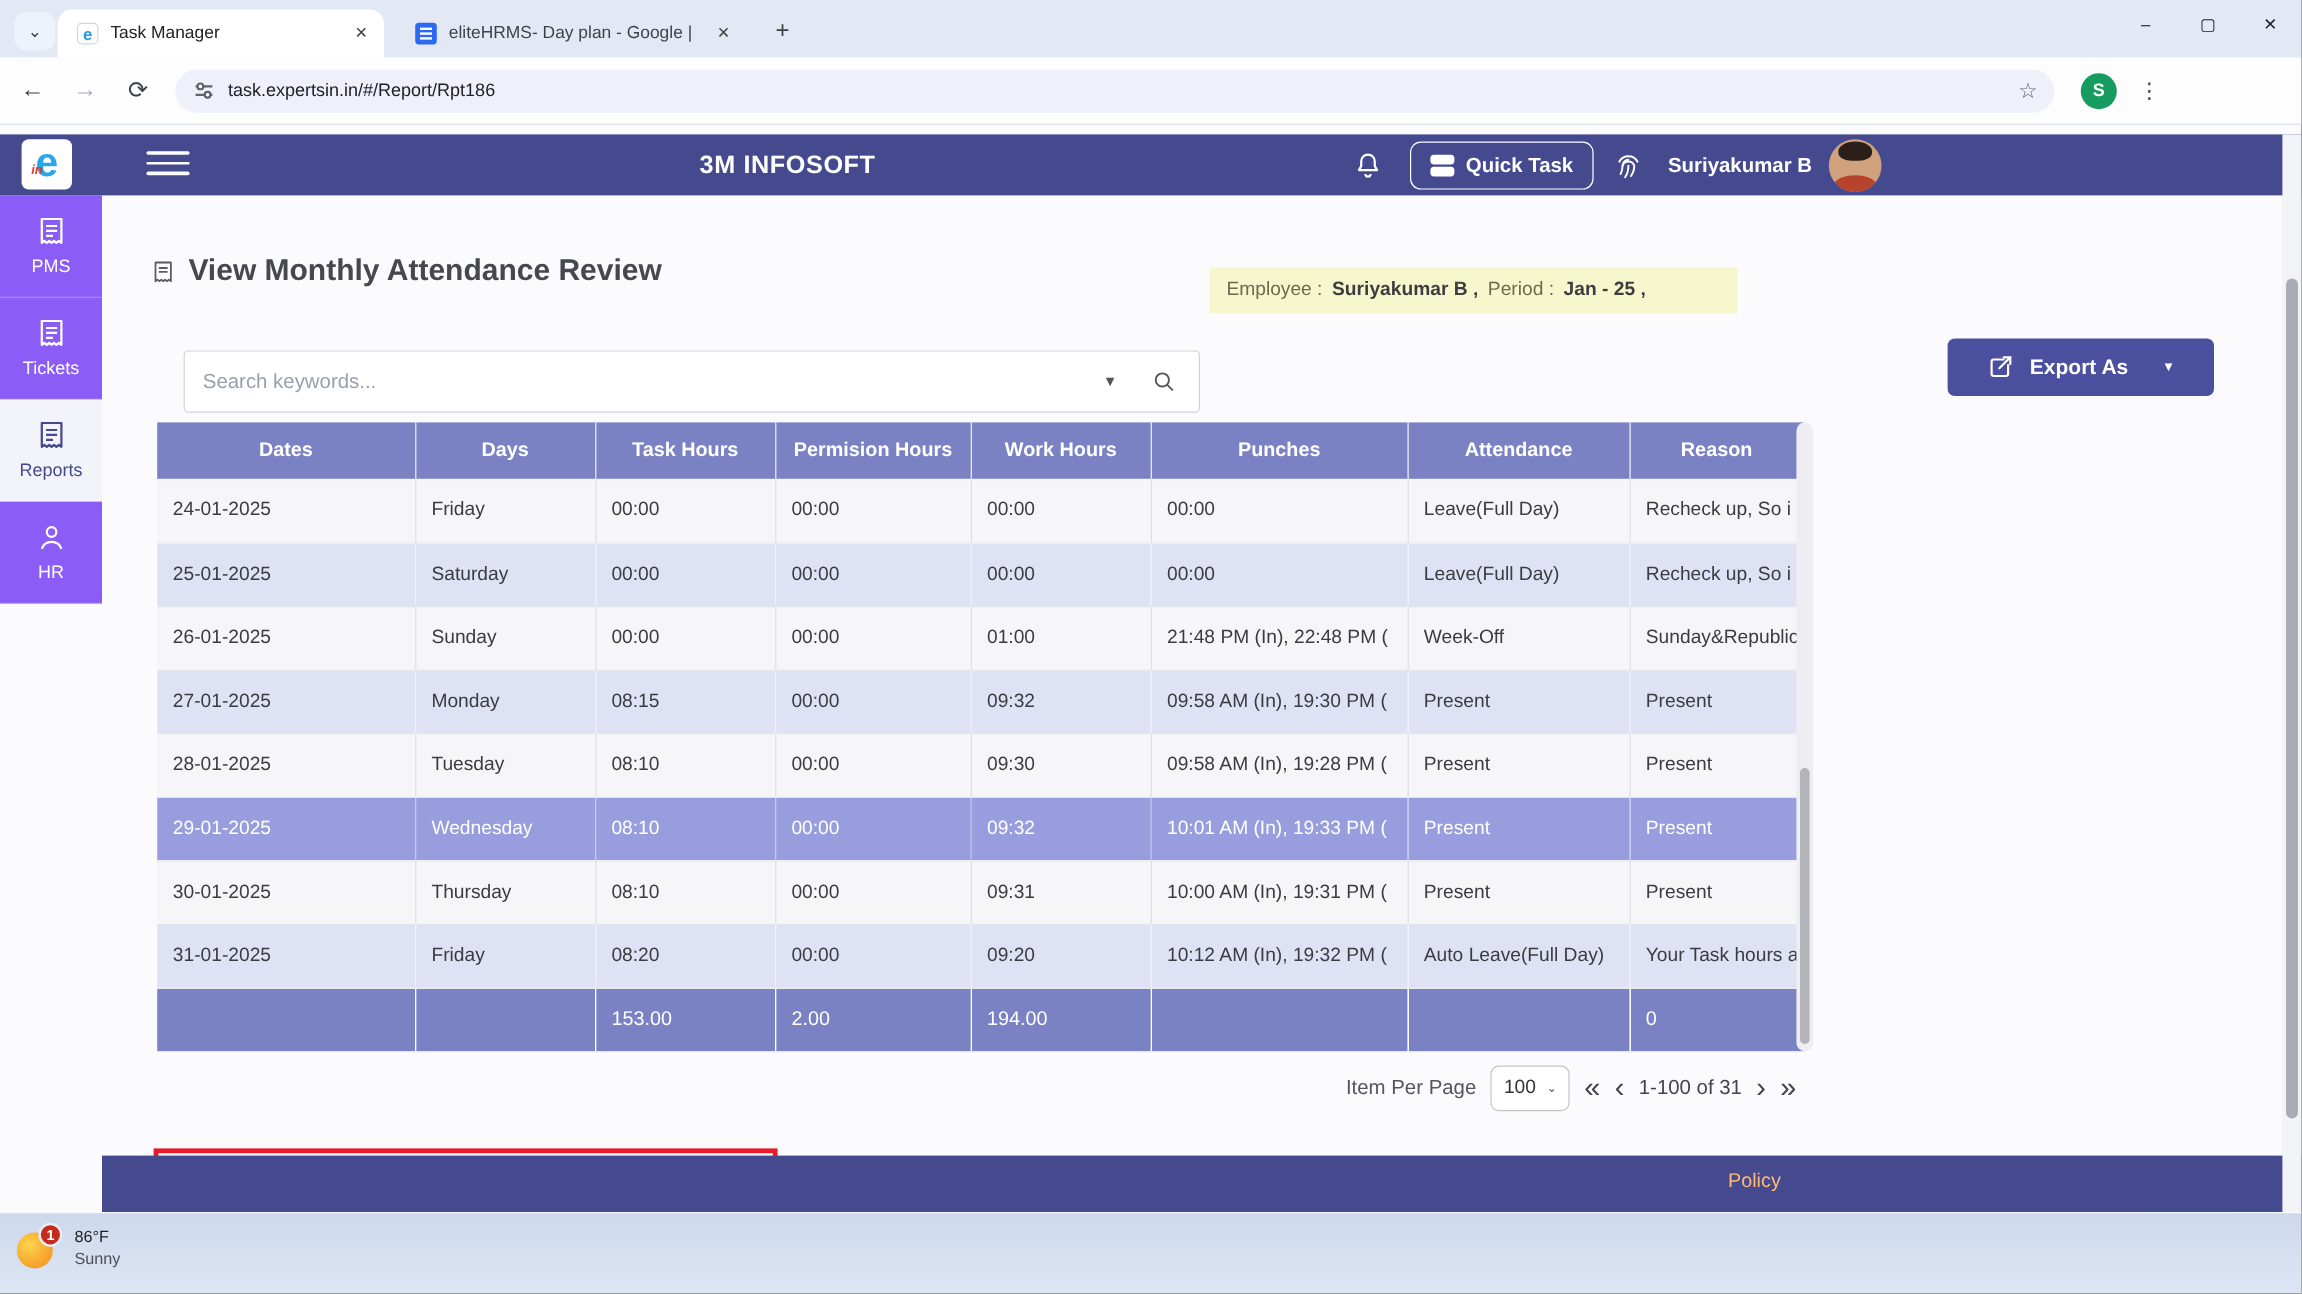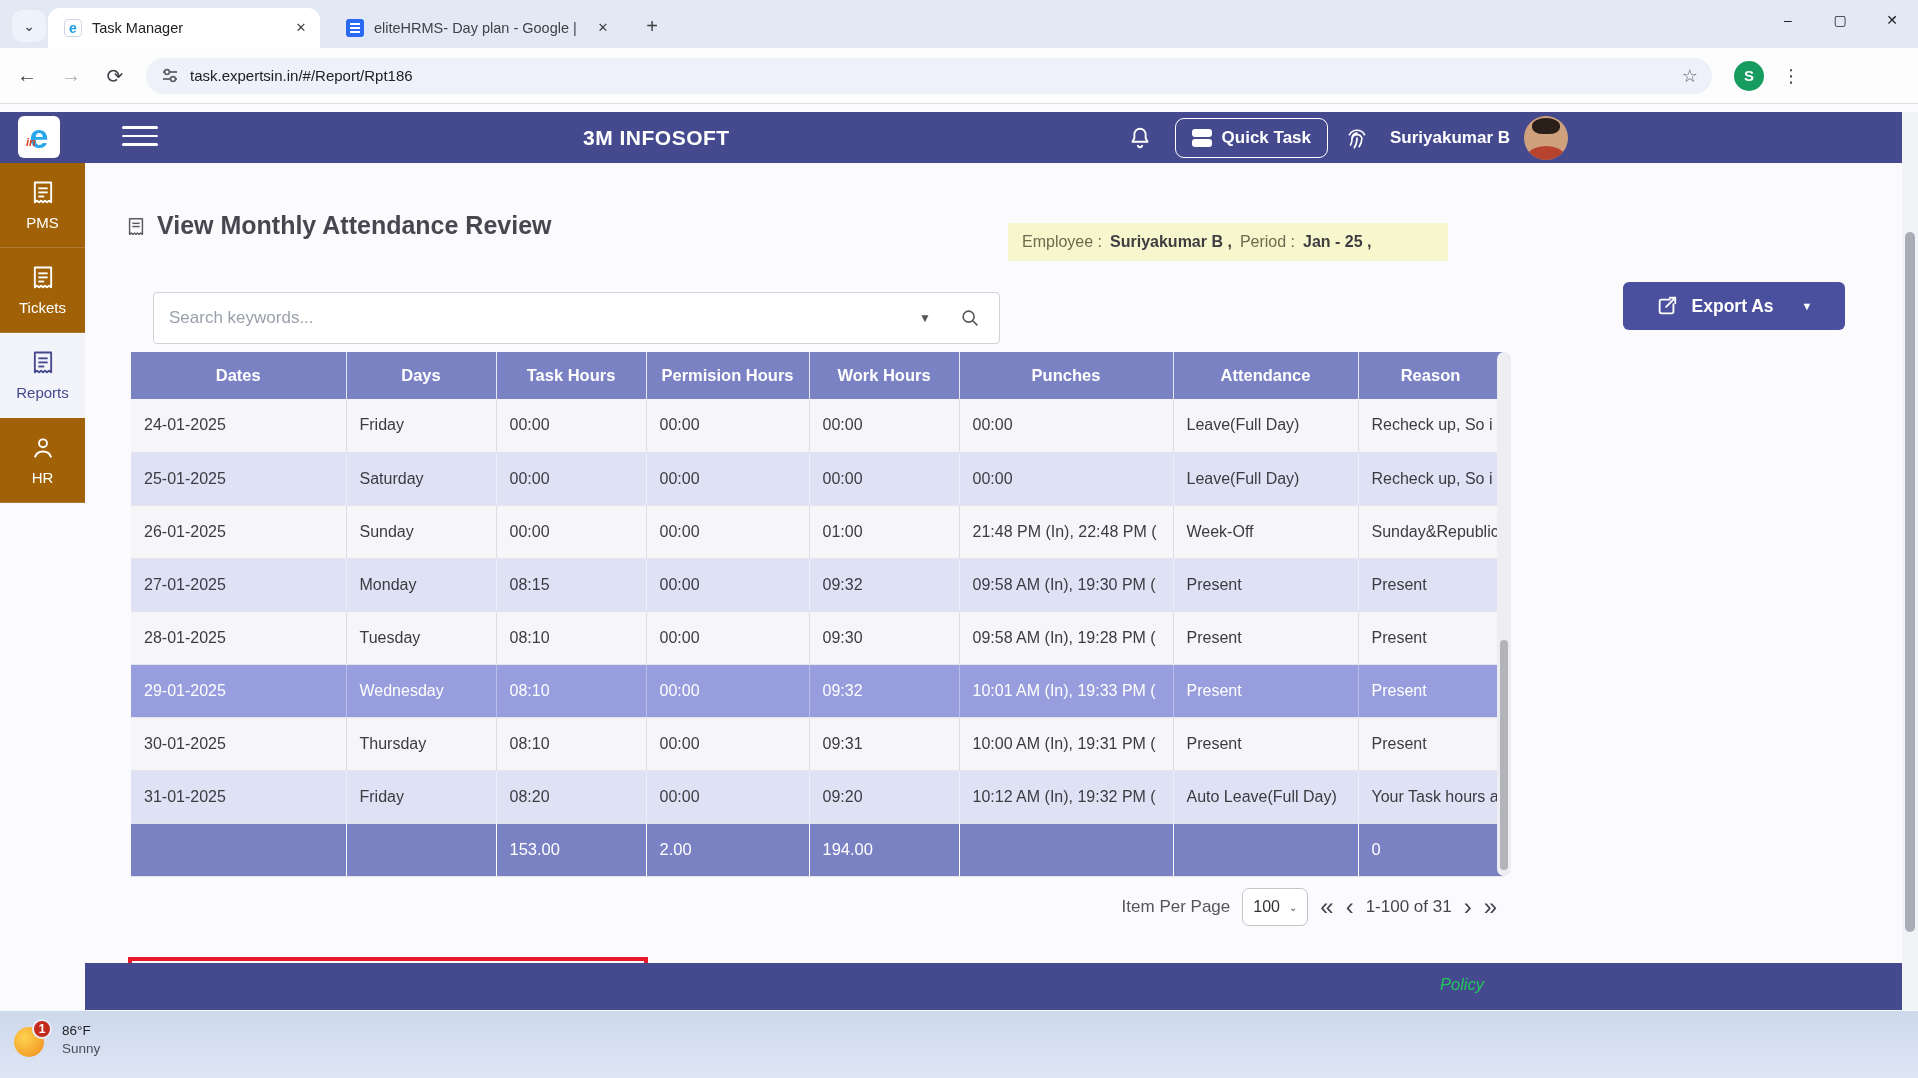--- a/index.html
+++ b/index.html
@@ -45,21 +45,21 @@
   .quicktask { display:flex; align-items:center; gap:10px; border:1.5px solid #fff; border-radius:9px; padding:8px 16px; color:#fff; font-size:17px; font-weight:bold; background:transparent; cursor:pointer; }
   .qt-icon span { display:block; width:20px; height:8px; background:#fff; border-radius:3px; margin:2px 0; }
   .fingerprint { width:26px; height:26px; margin:0 20px 0 16px; cursor:pointer; }
   .username { color:#fff; font-size:17px; font-weight:bold; margin-right:14px; }
   .avatar { width:44px; height:44px; border-radius:50%; margin-right:350px; overflow:hidden; position:relative; background:#cfa17c; cursor:pointer; }
   .avatar::before { content:""; position:absolute; left:8px; top:2px; width:28px; height:16px; border-radius:50% 50% 40% 40%; background:#2b2019; }
   .avatar::after { content:""; position:absolute; left:4px; bottom:-4px; width:36px; height:18px; border-radius:50% 50% 0 0; background:#b7422e; }
 
   
   .sidebar { position:absolute; left:0; top:163px; width:85px; }
-  .side-item { height:85px; background:#a16207; color:#fff; display:flex; flex-direction:column; align-items:center; justify-content:center; gap:7px; font-size:15px; border-bottom:1px solid rgba(255,255,255,.16); cursor:pointer; }
+  .side-item { height:85px; background:#8b5cf6; color:#fff; display:flex; flex-direction:column; align-items:center; justify-content:center; gap:7px; font-size:15px; border-bottom:1px solid rgba(255,255,255,.16); cursor:pointer; }
   .side-item.active { background:#f3f3fa; color:#454a8e; }
   .side-item svg { width:28px; height:28px; }
 
   
   .main { position:absolute; left:85px; top:163px; width:1817px; height:800px; background:#fbfbfd; }
   .page-head-icon { position:absolute; left:40px; top:52px; width:22px; height:24px; color:#5a5a60; }
   .page-title { position:absolute; left:72px; top:48px; font-size:25px; color:#474750; font-weight:600; }
   .context-badge { position:absolute; left:923px; top:60px; width:440px; height:38px; background:#f7f7cd; display:flex; align-items:center; gap:8px; padding:0 14px; font-size:16px; color:#6b6b4f; }
   .context-badge b { color:#3e3e42; }
 
@@ -89,21 +89,21 @@
   
   .pagination { position:absolute; right:405px; top:725px; display:flex; align-items:center; gap:12px; color:#4f4f58; }
   .pg-label { font-size:17px; color:#55555e; }
   .pg-select { width:66px; height:38px; border:1px solid #c3c3cc; border-radius:7px; display:flex; align-items:center; justify-content:space-between; padding:0 10px; font-size:16px; color:#333; cursor:pointer; background:#fff; }
   .pg-select .c { font-size:10px; color:#555; }
   .pg-nav { font-size:24px; color:#44444e; cursor:pointer; line-height:1; }
   .pg-range { font-size:17px; color:#44444e; }
 
   
   .policybar { position:absolute; left:85px; top:963px; width:1833px; height:47px; background:#454a8e; }
-  .policy-link { position:absolute; left:1355px; top:12px; color:#22c55e; font-size:16.5px; cursor:pointer;font-style:italic; }
+  .policy-link { position:absolute; left:1355px; top:12px; color:#fdba74; font-size:16.5px; cursor:pointer; }
 
   
   .pagescroll { position:absolute; right:0; top:112px; width:16px; height:898px; background:#f2f3f6; }
   .pagescroll .thumb { position:absolute; left:3px; top:120px; width:10px; height:700px; background:#a8adb5; border-radius:5px; cursor:pointer; }
 
   
   .taskbar { position:absolute; left:0; top:1010px; width:1918px; height:68px; background:linear-gradient(180deg,#cdd8eb,#dde6f5); border-top:1px solid rgba(255,255,255,.7); }
   .weather { position:absolute; left:14px; top:10px; display:flex; align-items:center; gap:10px; cursor:pointer; }
   .sun { position:relative; width:38px; height:38px; }
   .sun::before { content:""; position:absolute; left:0; top:6px; width:30px; height:30px; border-radius:50%; background:radial-gradient(circle at 35% 35%, #ffd34d, #f08a1d); }

